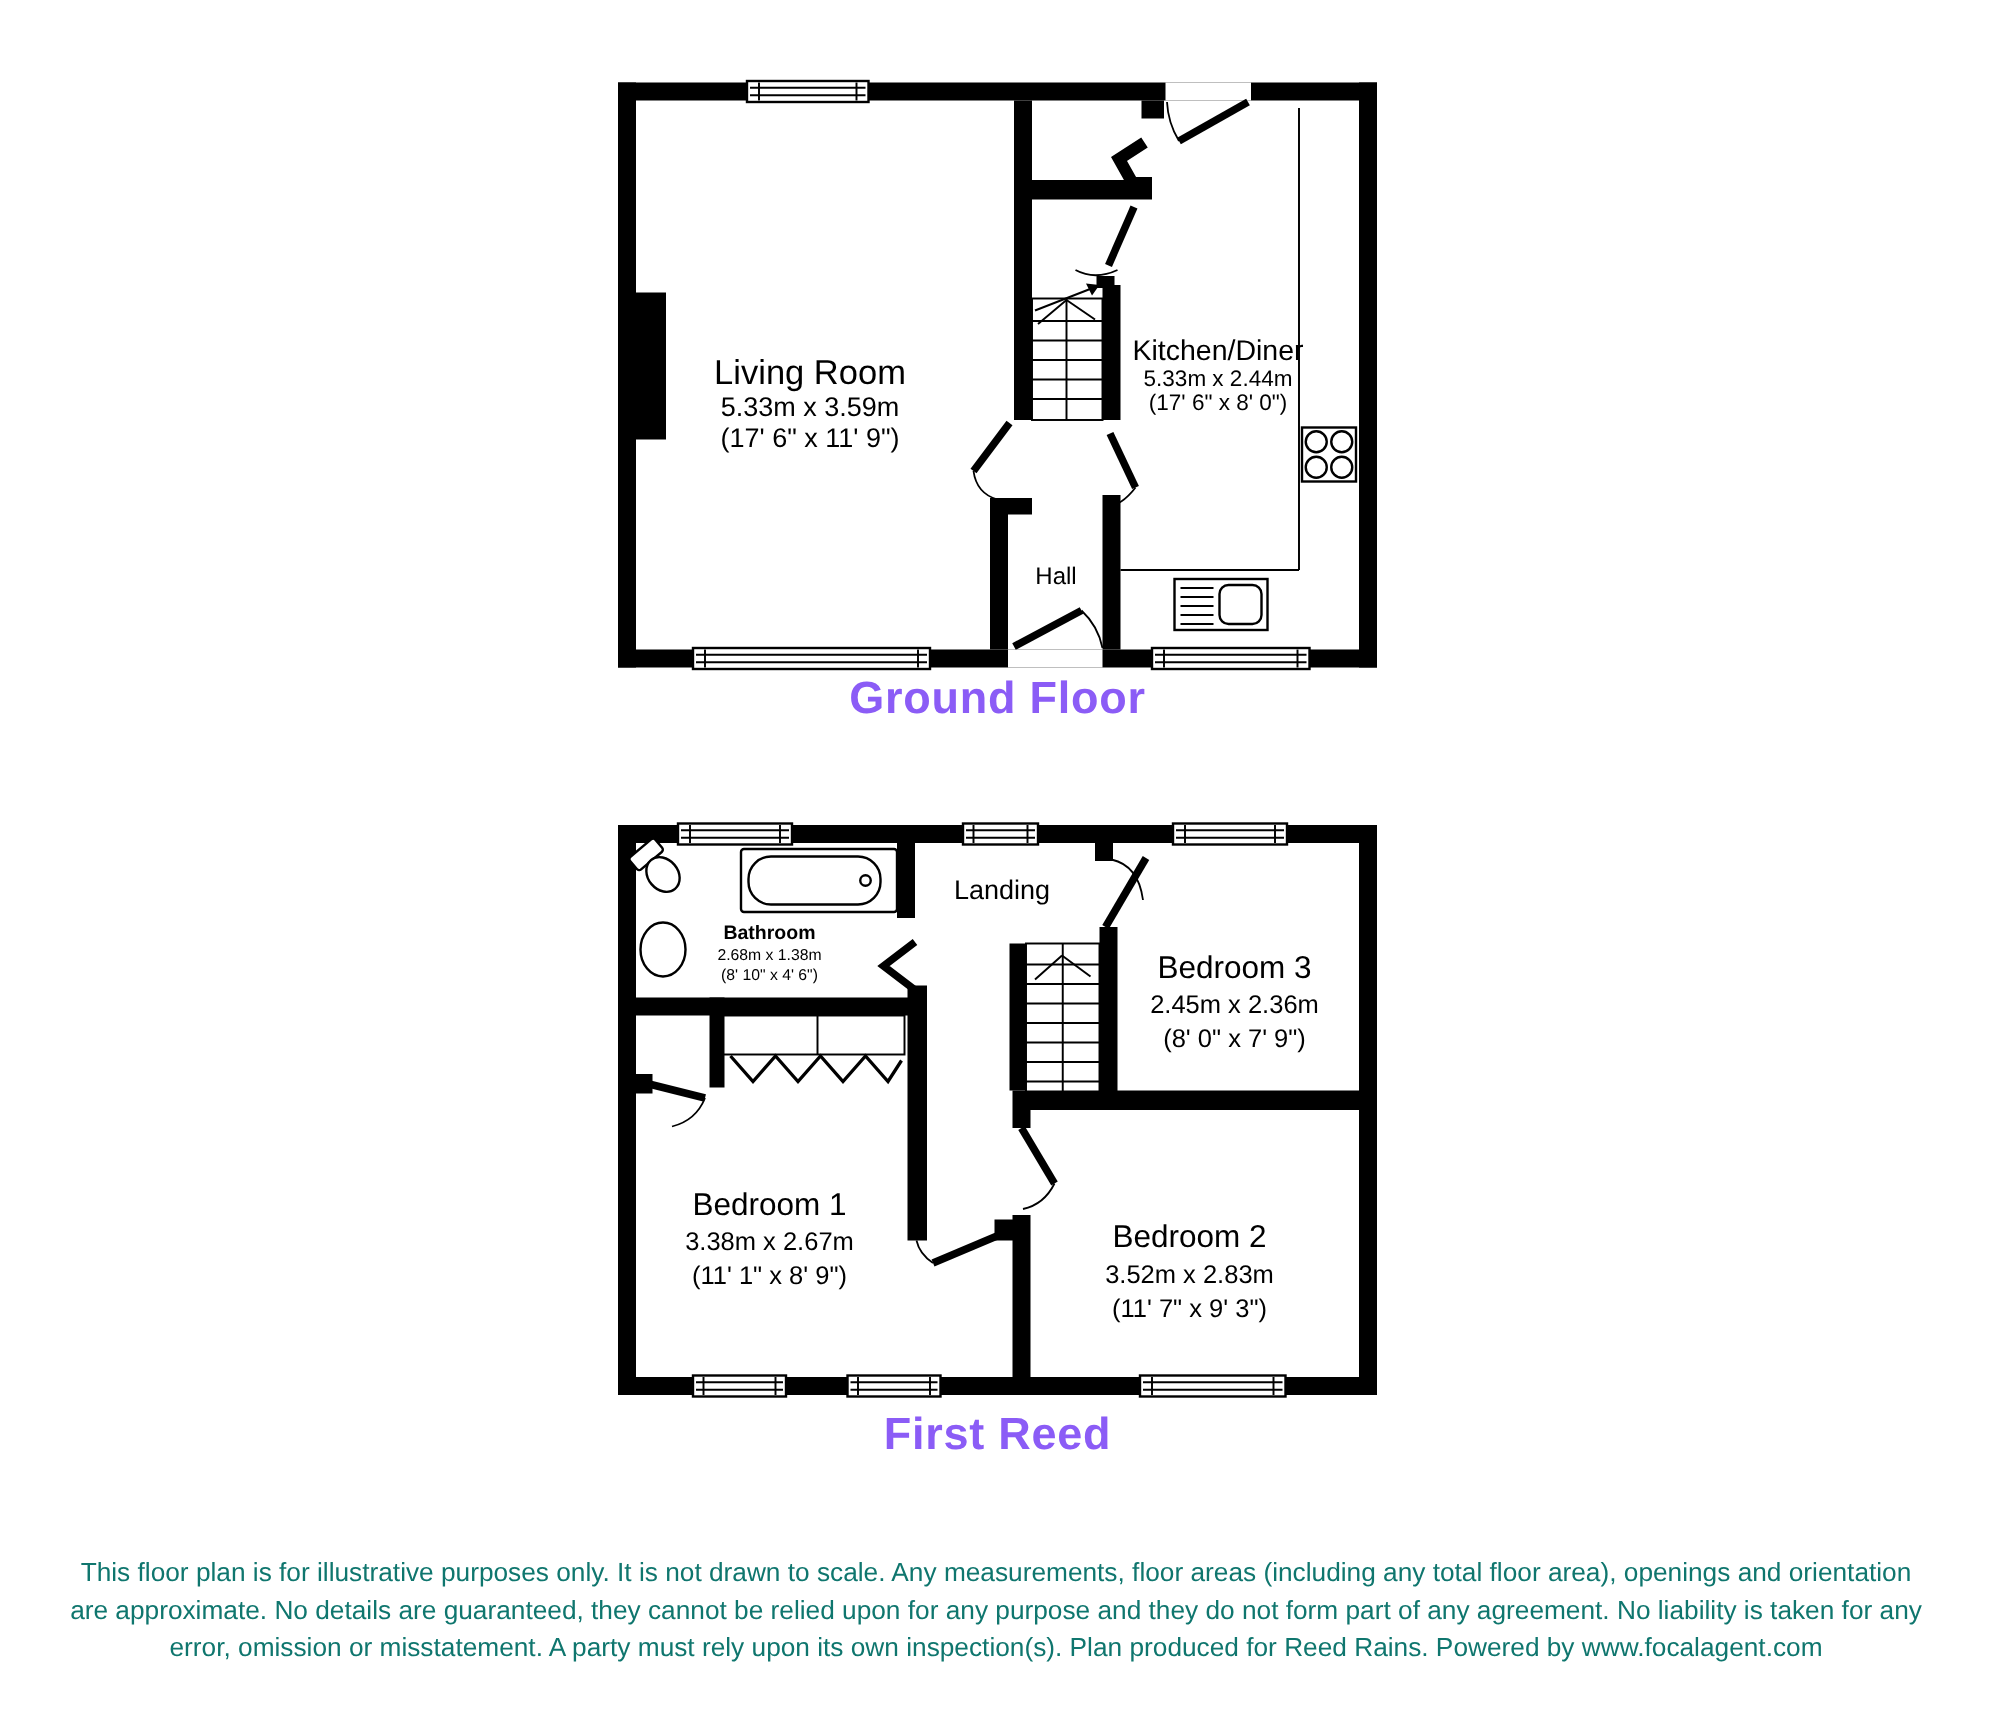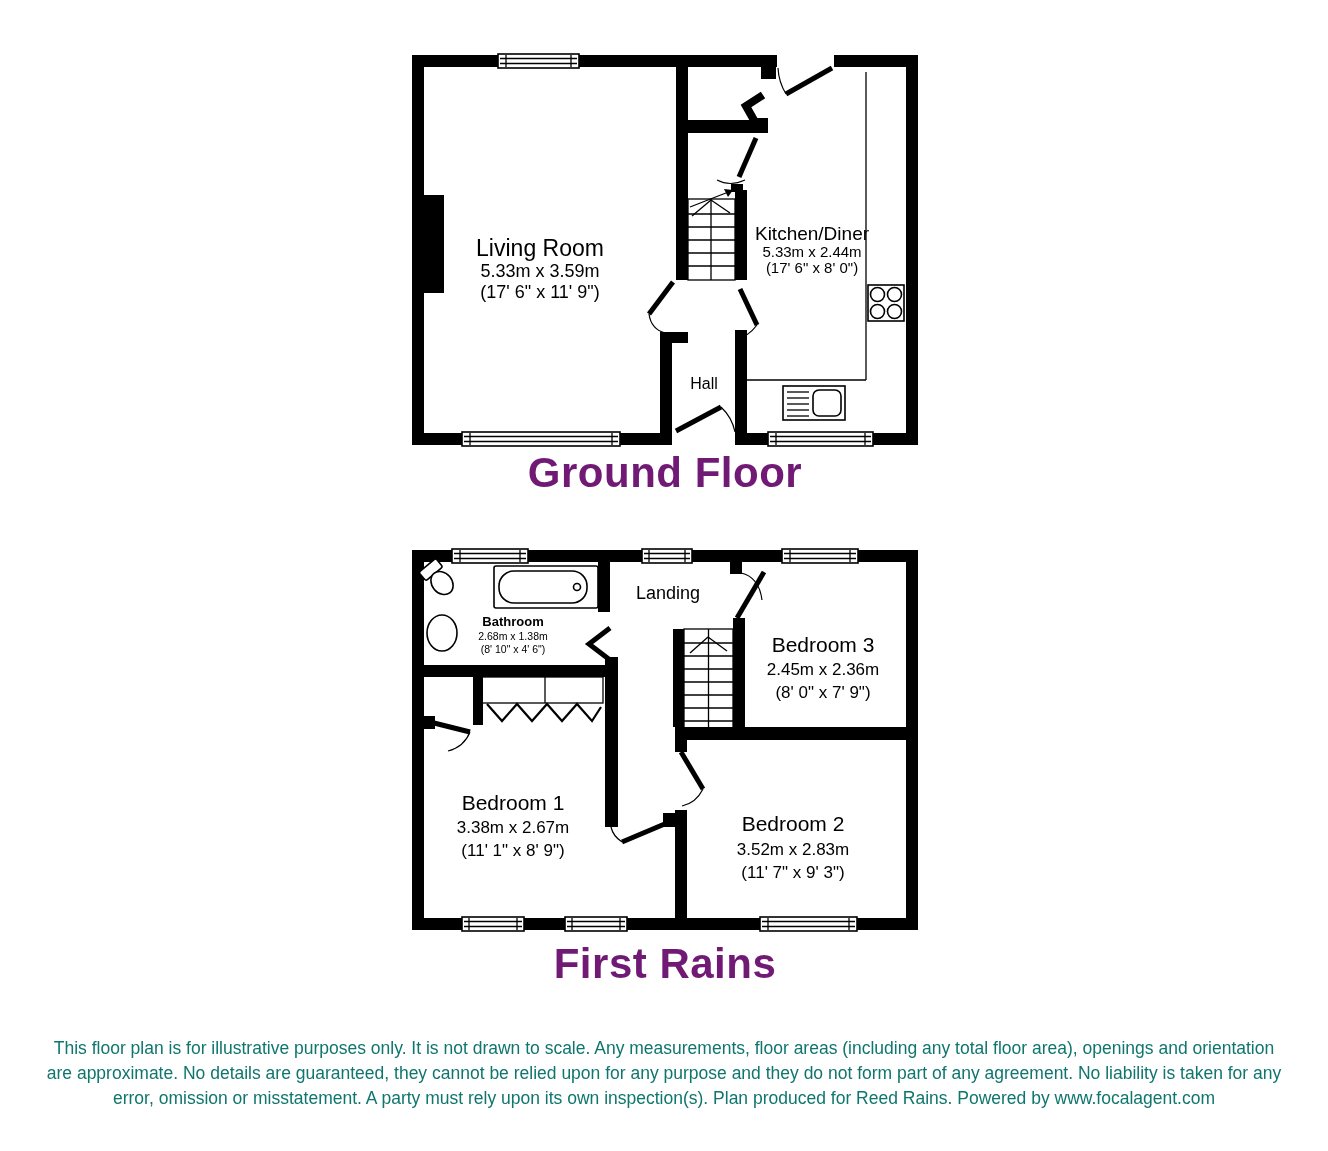--- a/index.html
+++ b/index.html
@@ -16,21 +16,21 @@
   .room-dim{font-family:"Liberation Sans",sans-serif;font-size:18px;fill:#000;text-anchor:middle;}
   .room-name-sm{font-family:"Liberation Sans",sans-serif;font-size:19px;fill:#000;text-anchor:middle;}
   .room-dim-sm{font-family:"Liberation Sans",sans-serif;font-size:15px;fill:#000;text-anchor:middle;}
   .room-name-xs{font-family:"Liberation Sans",sans-serif;font-size:13px;font-weight:bold;fill:#000;text-anchor:middle;}
   .room-dim-xs{font-family:"Liberation Sans",sans-serif;font-size:10.5px;fill:#000;text-anchor:middle;}
   .room-name-md{font-family:"Liberation Sans",sans-serif;font-size:21px;fill:#000;text-anchor:middle;}
   .room-dim-md{font-family:"Liberation Sans",sans-serif;font-size:17px;fill:#000;text-anchor:middle;}
   .hall-label{font-family:"Liberation Sans",sans-serif;font-size:16px;fill:#000;text-anchor:middle;}
   .landing-label{font-family:"Liberation Sans",sans-serif;font-size:18px;fill:#000;text-anchor:middle;}
   .floor-title{position:absolute;left:412px;width:506px;text-align:center;
-    font-size:42px;font-weight:bold;color:#701a75;letter-spacing:0.5px;}
+    font-size:30px;font-weight:bold;color:#8b5cf6;letter-spacing:0.5px;}
   #ground-title{top:449px;}
   #first-title{top:940px;}
   #disclaimer{position:absolute;top:1036px;left:44px;width:1240px;text-align:center;
     font-size:17.5px;line-height:25px;color:#0f766e;}
 </style>
 </head>
 <body>
 
 <svg id="plan-svg" width="1328" height="1151" viewBox="0 0 1328 1151" xmlns="http://www.w3.org/2000/svg">
 
@@ -268,14 +268,14 @@
     <text class="room-name-md" x="513" y="810">Bedroom 1</text>
     <text class="room-dim-md" x="513" y="833">3.38m x 2.67m</text>
     <text class="room-dim-md" x="513" y="856">(11' 1" x 8' 9")</text>
     <text class="room-name-md" x="793" y="831">Bedroom 2</text>
     <text class="room-dim-md" x="793" y="855">3.52m x 2.83m</text>
     <text class="room-dim-md" x="793" y="878">(11' 7" x 9' 3")</text>
   </g>
 </svg>
 
 <div class="floor-title" id="ground-title">Ground Floor</div>
-<div class="floor-title" id="first-title">First Rains</div>
+<div class="floor-title" id="first-title">First Reed</div>
 <div id="disclaimer">This floor plan is for illustrative purposes only. It is not drawn to scale. Any measurements, floor areas (including any total floor area), openings and orientation are approximate. No details are guaranteed, they cannot be relied upon for any purpose and they do not form part of any agreement. No liability is taken for any error, omission or misstatement. A party must rely upon its own inspection(s). Plan produced for Reed Rains. Powered by www.focalagent.com</div>
 
 </body></html>

